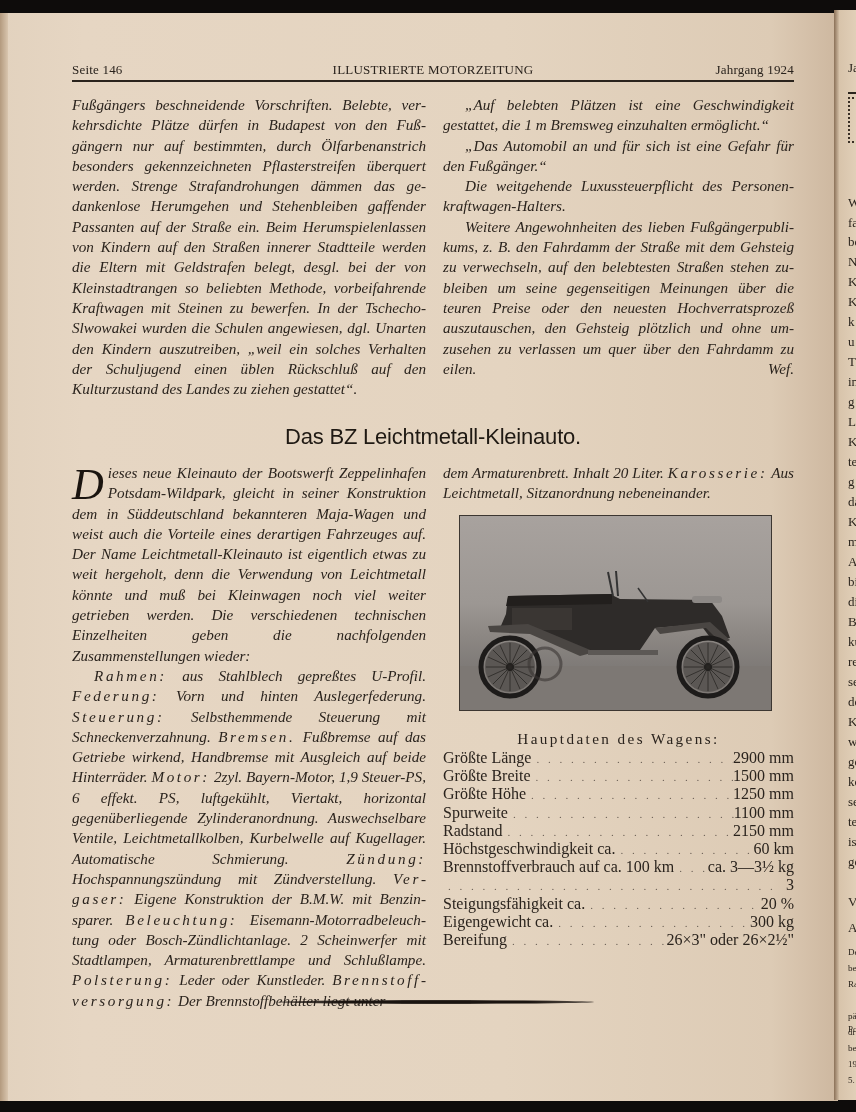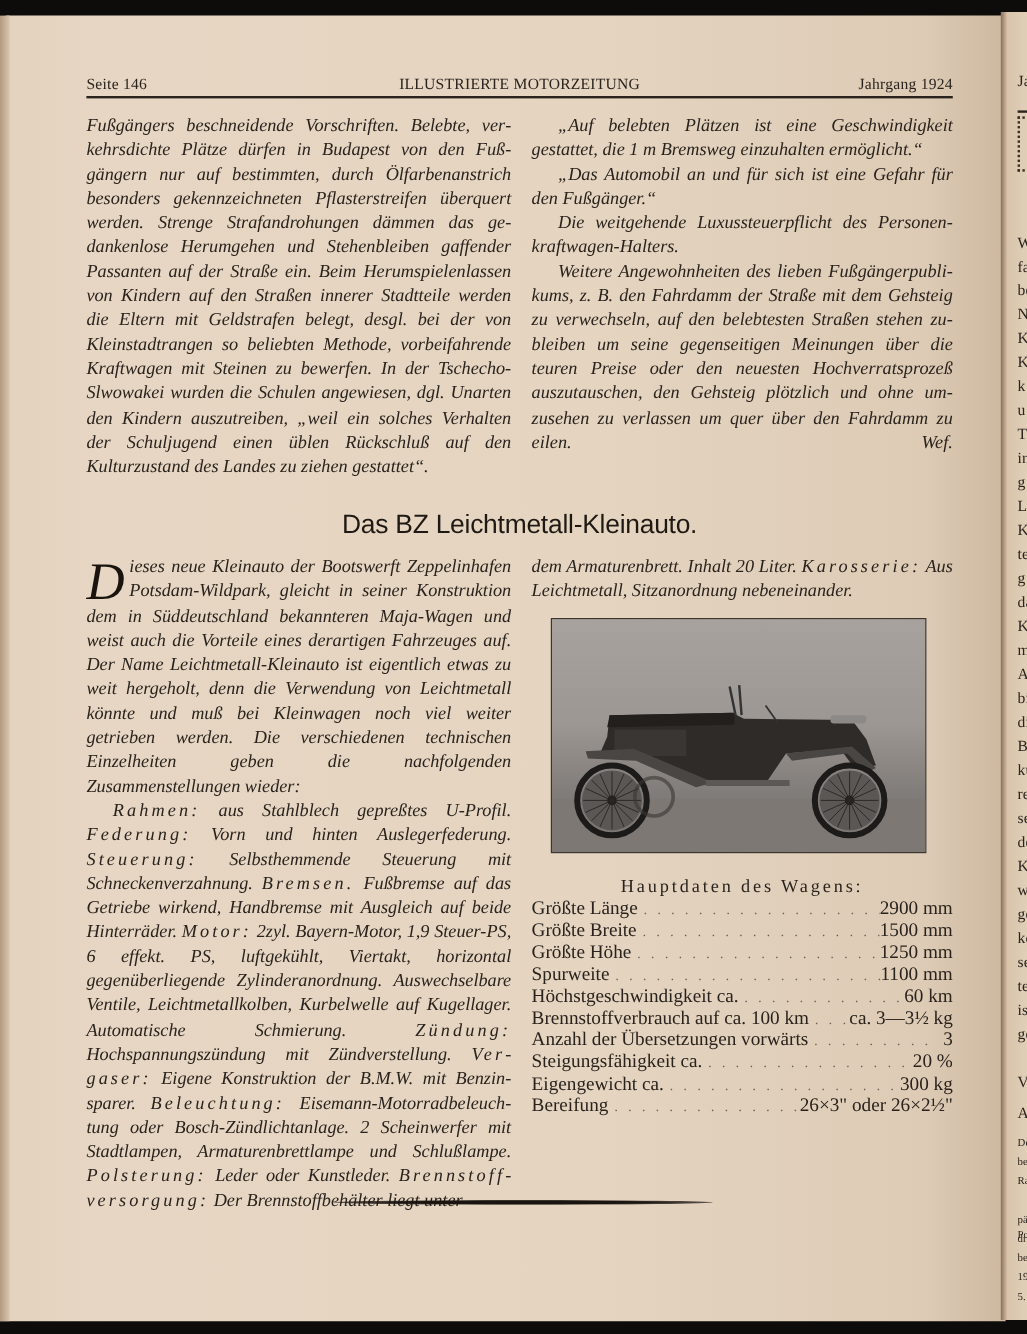--- a/index.html
+++ b/index.html
@@ -242,31 +242,35 @@
       <span class="lab">Größte Höhe</span>
       <span class="dots"></span>
       <span class="val">1250 mm</span>
     </div>
     <div class="spec-row">
       <span class="lab">Spurweite</span>
       <span class="dots"></span>
       <span class="val">1100 mm</span>
     </div>
     <div class="spec-row">
+      <span class="lab">Radstand</span>
+      <span class="dots"></span>
+      <span class="val">2150 mm</span>
+    </div>
+    <div class="spec-row">
       <span class="lab">Höchstgeschwindigkeit ca.</span>
       <span class="dots"></span>
       <span class="val">60 km</span>
     </div>
     <div class="spec-row">
       <span class="lab">Brennstoffverbrauch auf ca. 100 km</span>
       <span class="dots"></span>
       <span class="val">ca. 3—3½ kg</span>
     </div>
     <div class="spec-row">
-      <span class="lab">Anzahl der Übersetzungen vorwärts</span>
       <span class="dots"></span>
       <span class="val">3</span>
     </div>
     <div class="spec-row">
       <span class="lab">Steigungsfähigkeit ca.</span>
       <span class="dots"></span>
       <span class="val">20 %</span>
     </div>
     <div class="spec-row">
       <span class="lab">Eigengewicht ca.</span>

